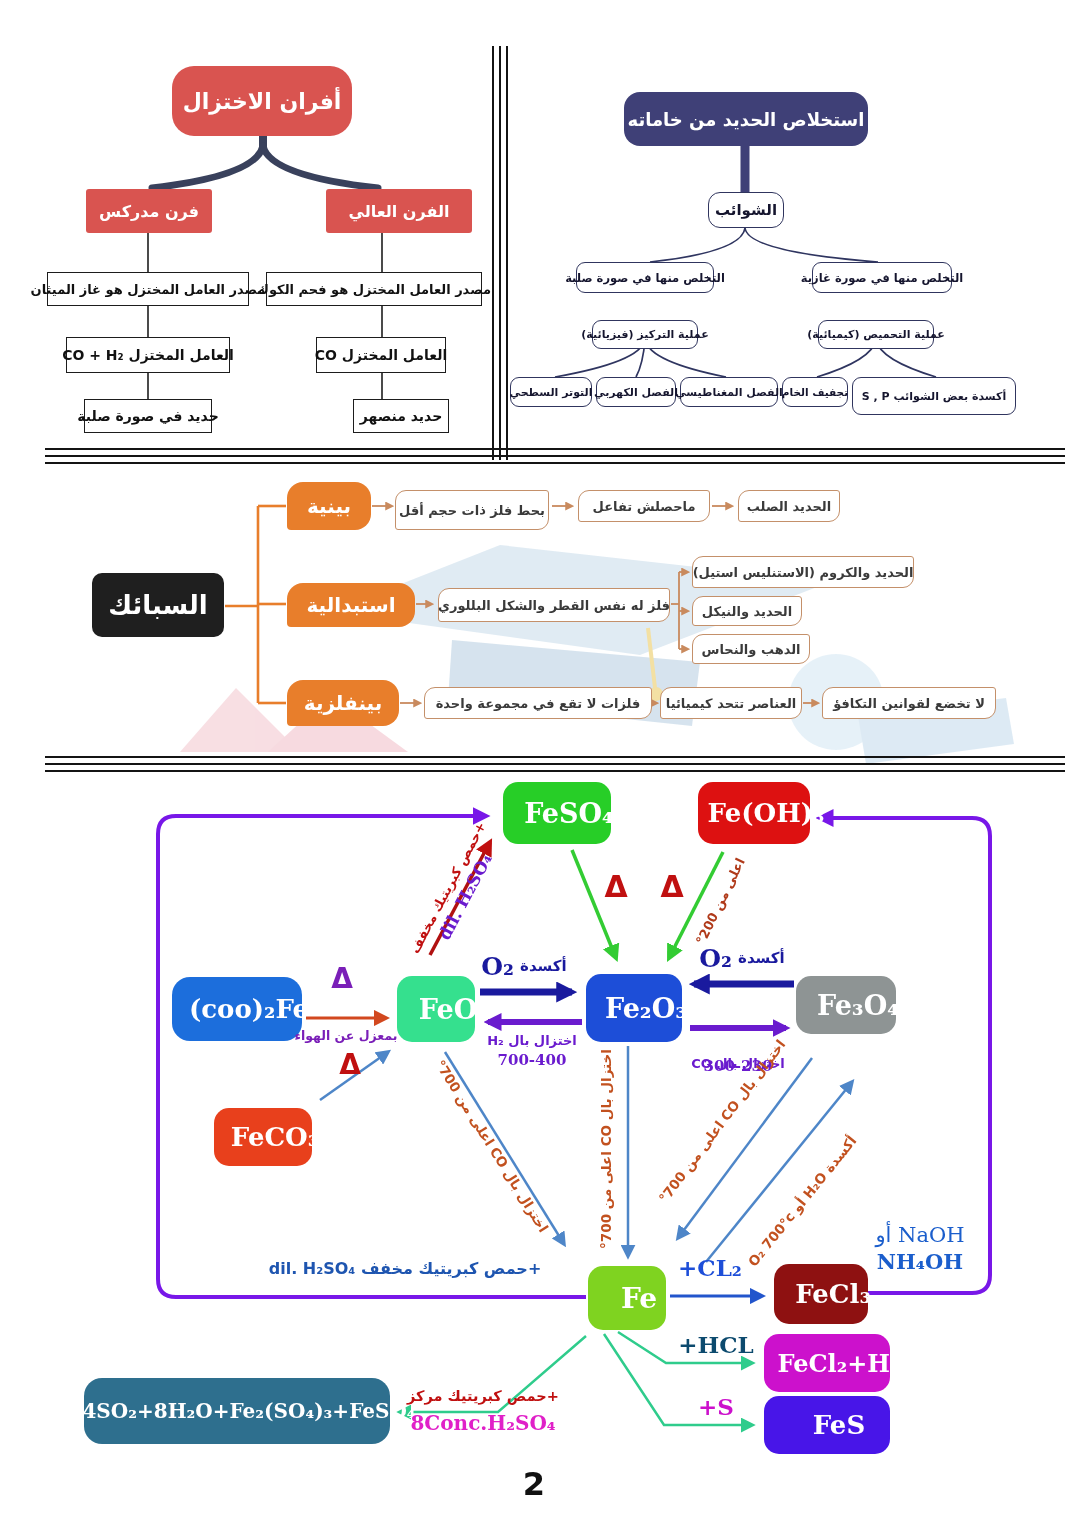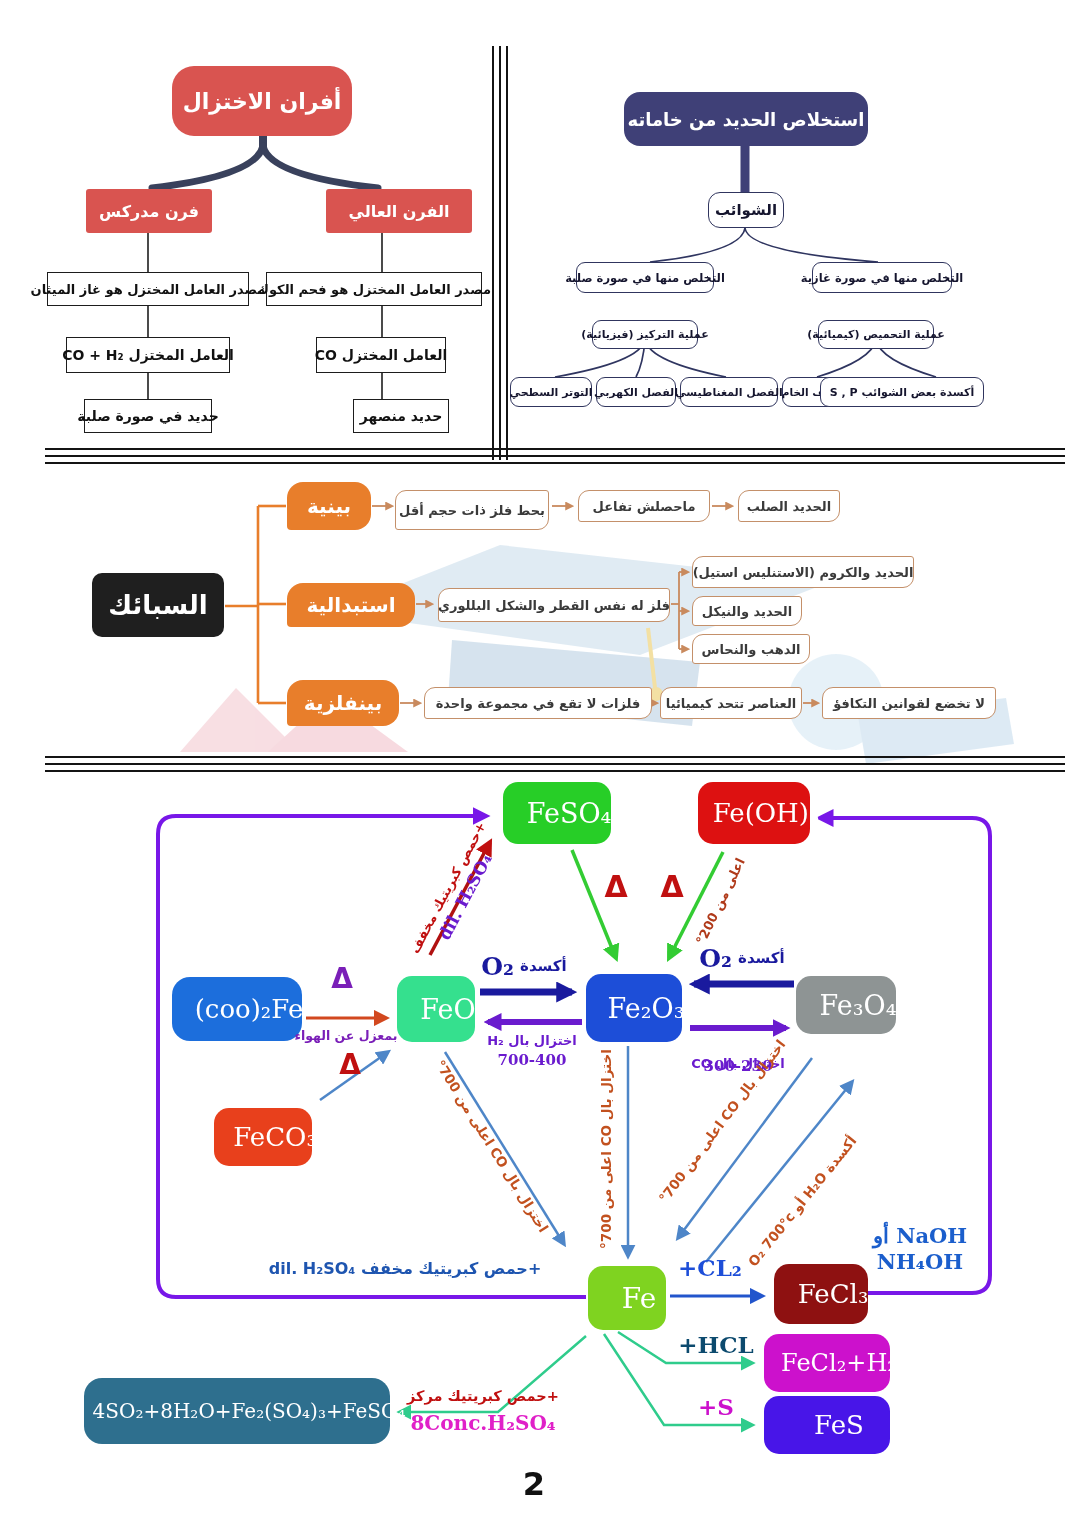--- a/index.html
+++ b/index.html
@@ -9,21 +9,21 @@
       box-sizing:border-box;white-space:nowrap;z-index:2;}
   .col{flex-direction:column;}
   .b{font-weight:700;}
   .serif{font-family:"DejaVu Serif",serif;}
   .red{background:#D95450;color:#fff;font-weight:700;}
   .wbox{background:#fff;border:1.7px solid #1d1d1d;color:#111;font-weight:700;}
   .nbox{background:#fff;border:1.5px solid #30355E;border-radius:9px;color:#15152E;font-weight:700;}
   .navyhdr{background:#3F4077;color:#fff;font-weight:700;border-radius:16px;}
   .obox{background:#E87E2B;color:#fff;font-weight:700;border-radius:16px 16px 16px 4px;}
   .lbox{background:#fff;border:1.3px solid #C4906A;border-radius:11px 3px 11px 3px;color:#3A3A3A;font-weight:700;}
-  .cbox{color:#fff;font-weight:400;font-family:"DejaVu Serif",serif;border-radius:15px;z-index:2;padding-left:24px;}
+  .cbox{color:#fff;font-weight:700;font-family:"DejaVu Serif",serif;border-radius:15px;z-index:2;padding-left:24px;}
   .rot{z-index:3;font-weight:700;}
   svg{position:absolute;left:0;top:0;z-index:1;}
 </style>
 </head>
 <body>
 
 <div id="canvas">
 
   <svg width="1080" height="1528" viewBox="0 0 1080 1528">
     <defs>
@@ -169,21 +169,21 @@
   <div class="bx navyhdr" dir="rtl" style="left:624px;top:92px;width:244px;height:54px;font-size:18px;">استخلاص الحديد من خاماته</div>
   <div class="bx nbox" dir="rtl" style="left:708px;top:192px;width:76px;height:36px;font-size:15px;border-radius:12px;">الشوائب</div>
   <div class="bx nbox" dir="rtl" style="left:576px;top:262px;width:138px;height:31px;font-size:11.5px;">التخلص منها في صورة صلبة</div>
   <div class="bx nbox" dir="rtl" style="left:812px;top:262px;width:140px;height:31px;font-size:11.5px;">التخلص منها في صورة غازية</div>
   <div class="bx nbox" dir="rtl" style="left:592px;top:320px;width:106px;height:29px;font-size:11px;">عملية التركيز (فيزيائية)</div>
   <div class="bx nbox" dir="rtl" style="left:818px;top:320px;width:116px;height:29px;font-size:11px;">عملية التحميص (كيميائية)</div>
   <div class="bx nbox" dir="rtl" style="left:510px;top:377px;width:82px;height:30px;font-size:11px;">التوتر السطحي</div>
   <div class="bx nbox" dir="rtl" style="left:596px;top:377px;width:80px;height:30px;font-size:11px;">الفصل الكهربي</div>
   <div class="bx nbox" dir="rtl" style="left:680px;top:377px;width:98px;height:30px;font-size:11px;">الفصل المغناطيسي</div>
   <div class="bx nbox" dir="rtl" style="left:782px;top:377px;width:66px;height:30px;font-size:10.5px;">تجفيف الخام</div>
-  <div class="bx nbox" dir="rtl" style="left:820px;top:377px;width:164px;height:30px;font-size:11px;">أكسدة بعض الشوائب S , P</div>
+  <div class="bx nbox" dir="rtl" style="left:852px;top:377px;width:164px;height:38px;font-size:11px;">أكسدة بعض الشوائب S , P</div>
 
   <div class="bx" dir="rtl" style="left:92px;top:573px;width:132px;height:64px;font-size:26px;font-weight:700;background:#1F1F1F;color:#fff;border-radius:10px;">السبائك</div>
   <div class="bx obox" dir="rtl" style="left:287px;top:482px;width:84px;height:48px;font-size:20px;">بينية</div>
   <div class="bx obox" dir="rtl" style="left:287px;top:583px;width:128px;height:44px;font-size:20px;">استبدالية</div>
   <div class="bx obox" dir="rtl" style="left:287px;top:680px;width:112px;height:46px;font-size:20px;">بينفلزية</div>
   <div class="bx lbox" dir="rtl" style="left:395px;top:490px;width:154px;height:40px;font-size:13px;">بحط فلز ذات حجم أقل</div>
   <div class="bx lbox" dir="rtl" style="left:578px;top:490px;width:132px;height:32px;font-size:13px;">ماحصلش تفاعل</div>
   <div class="bx lbox" dir="rtl" style="left:738px;top:490px;width:102px;height:32px;font-size:13px;">الحديد الصلب</div>
   <div class="bx lbox" dir="rtl" style="left:438px;top:588px;width:232px;height:34px;font-size:13px;">فلز له نفس القطر والشكل البللوري</div>
   <div class="bx lbox" dir="rtl" style="left:692px;top:556px;width:222px;height:32px;font-size:13px;">الحديد والكروم (الاستنليس استيل)</div>
@@ -226,21 +226,21 @@
   <div class="bx rot" dir="rtl" style="left:660px;top:892px;width:120px;height:18px;font-size:13px;color:#B03A1A;transform:rotate(-64deg);">اعلى من 200°</div>
   <div class="bx rot col" style="left:368px;top:870px;width:180px;height:46px;transform:rotate(-62deg);line-height:1.25;">
     <span dir="rtl" style="font-size:13px;color:#C01010;">+حمص كبريتيك مخفف</span>
     <span class="serif" style="font-size:17px;color:#6A1BCE;">dil. H₂SO₄</span>
   </div>
   <div class="bx rot" dir="rtl" style="left:491px;top:1140px;width:230px;height:18px;font-size:13.5px;color:#C2511F;transform:rotate(-90deg);">اختزال بال CO اعلى من 700°</div>
   <div class="bx rot" dir="rtl" style="left:377px;top:1137px;width:230px;height:18px;font-size:13.5px;color:#C2511F;transform:rotate(58deg);">اختزال بال CO اعلى من 700°</div>
   <div class="bx rot" dir="rtl" style="left:607px;top:1112px;width:230px;height:18px;font-size:13.5px;color:#C2511F;transform:rotate(-53deg);">اختزال بال CO اعلى من 700°</div>
   <div class="bx rot" dir="rtl" style="left:687px;top:1192px;width:230px;height:18px;font-size:13.5px;color:#C2511F;transform:rotate(-51deg);">أكسدة H₂O أو O₂ 700°c</div>
   <div class="bx serif b" style="left:672px;top:1252px;width:76px;height:30px;font-size:23px;color:#1d4ed8;">+CL₂</div>
-  <div class="bx" dir="rtl" style="left:858px;top:1222px;width:124px;height:26px;font-size:21px;font-weight:700;color:#1B5ECC;font-family:'DejaVu Serif',serif;">NaOH أو</div>
+  <div class="bx" dir="rtl" style="left:858px;top:1222px;width:124px;height:26px;font-size:21px;font-weight:400;color:#1B5ECC;font-family:'DejaVu Serif',serif;">NaOH أو</div>
   <div class="bx serif b" style="left:858px;top:1248px;width:124px;height:26px;font-size:21px;color:#1B5ECC;">NH₄OH</div>
   <div class="bx serif b" style="left:674px;top:1330px;width:84px;height:28px;font-size:23px;color:#0c4a6e;">+HCL</div>
   <div class="bx serif b" style="left:688px;top:1392px;width:56px;height:28px;font-size:23px;color:#CC10CC;">+S</div>
   <div class="bx" dir="rtl" style="left:398px;top:1386px;width:170px;height:20px;font-size:14.5px;font-weight:700;color:#C01010;">+حمص كبريتيك مركز</div>
   <div class="bx serif b" style="left:398px;top:1410px;width:170px;height:26px;font-size:20px;color:#E020C8;">8Conc.H₂SO₄</div>
   <div class="bx" dir="rtl" style="left:240px;top:1256px;width:330px;height:24px;font-size:16px;font-weight:700;color:#1E55B0;">+حمص كبريتيك مخفف dil. H₂SO₄</div>
   <div class="bx b" style="left:512px;top:1464px;width:44px;height:40px;font-size:32px;color:#111;">2</div>
 
 </div>
 

